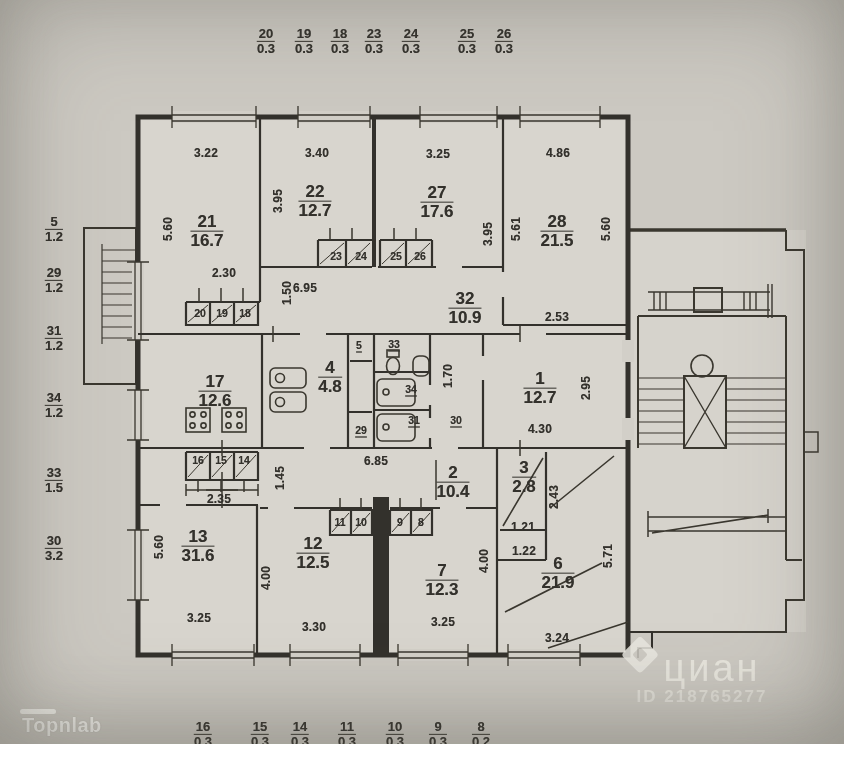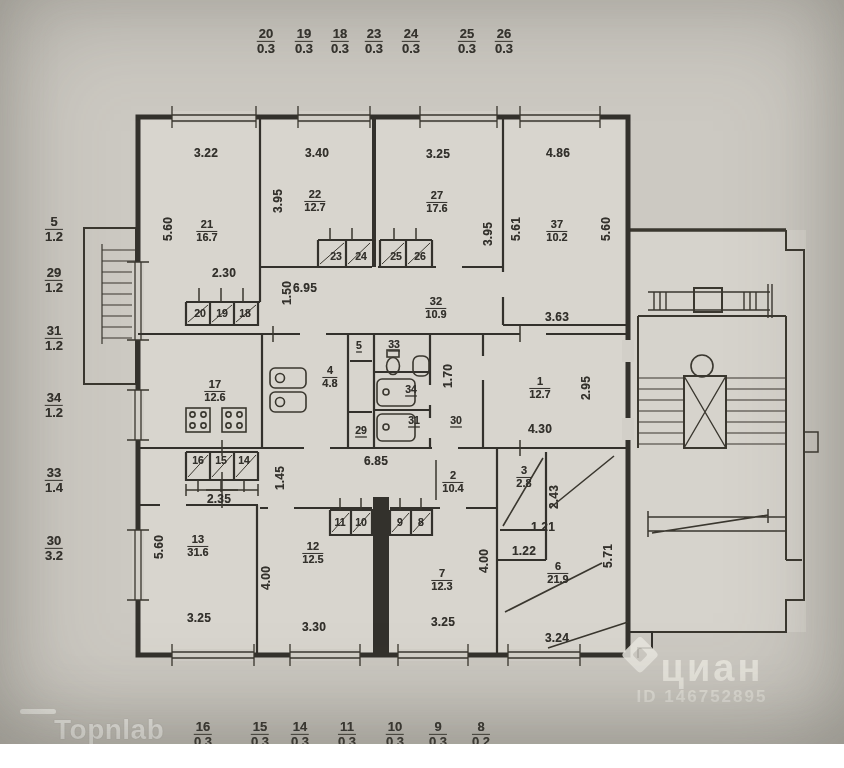--- a/index.html
+++ b/index.html
@@ -14,36 +14,36 @@
     box-shadow:inset 0 0 110px rgba(85,82,74,.38), inset 0 -30px 60px rgba(85,82,74,.18);
   }
   svg{position:absolute;left:0;top:0;}
   .lbl{
     position:absolute;transform:translate(-50%,-50%);
     color:#33312c;text-align:center;white-space:nowrap;line-height:1.05;
     text-shadow:0 0 .5px rgba(51,49,44,.55);
   }
   .frac{font-size:13px;font-weight:700;}
   .frac .num{display:block;border-bottom:1.5px solid #33312c;padding:0 2px;}
-  .room{font-size:11px;}
+  .room{font-size:17px;}
   .dim{font-size:12px;font-weight:700;letter-spacing:.2px;}
   .dim.v{transform:translate(-50%,-50%) rotate(-90deg);}
   .cl{font-size:10.5px;font-weight:700;}
   .cl.u{text-decoration:underline;text-underline-offset:1.5px;}
   .wm-brand{
-    font-size:38px;font-weight:700;letter-spacing:3px;
+    font-size:38px;font-weight:400;letter-spacing:3px;
     color:rgba(233,231,224,.92);text-shadow:none;
   }
   .wm-id{
     font-size:17px;font-weight:700;letter-spacing:2px;
     color:rgba(231,229,222,.78);text-shadow:none;
   }
   .logo-text{
-    position:absolute;left:22px;top:714px;font-size:28px;font-weight:600;
-    color:#f3f2ed;letter-spacing:.5px;text-shadow:0 0 1px rgba(120,118,110,.5);margin-left:32px;
+    position:absolute;left:22px;top:714px;font-size:20px;font-weight:600;
+    color:#f3f2ed;letter-spacing:.5px;text-shadow:0 0 1px rgba(120,118,110,.5);
   }
   .logo-bar{position:absolute;left:20px;top:709px;width:36px;height:5px;border-radius:2.5px;background:#f3f2ed;}
 </style>
 </head>
 <body>
 
 <div class="scene">
 
   <svg width="844" height="768" viewBox="0 0 844 768">
 
@@ -219,38 +219,38 @@
   <div class="lbl frac" style="left:340px;top:41px"><span class="num">18</span><span>0.3</span></div>
   <div class="lbl frac" style="left:374px;top:41px"><span class="num">23</span><span>0.3</span></div>
   <div class="lbl frac" style="left:411px;top:41px"><span class="num">24</span><span>0.3</span></div>
   <div class="lbl frac" style="left:467px;top:41px"><span class="num">25</span><span>0.3</span></div>
   <div class="lbl frac" style="left:504px;top:41px"><span class="num">26</span><span>0.3</span></div>
 
   <div class="lbl frac" style="left:54px;top:229px"><span class="num">5</span><span>1.2</span></div>
   <div class="lbl frac" style="left:54px;top:280px"><span class="num">29</span><span>1.2</span></div>
   <div class="lbl frac" style="left:54px;top:338px"><span class="num">31</span><span>1.2</span></div>
   <div class="lbl frac" style="left:54px;top:405px"><span class="num">34</span><span>1.2</span></div>
-  <div class="lbl frac" style="left:54px;top:480px"><span class="num">33</span><span>1.4</span></div>
+  <div class="lbl frac" style="left:54px;top:480px"><span class="num">33</span><span>1.5</span></div>
   <div class="lbl frac" style="left:54px;top:548px"><span class="num">30</span><span>3.2</span></div>
 
   <div class="lbl frac" style="left:203px;top:734px"><span class="num">16</span><span>0.3</span></div>
   <div class="lbl frac" style="left:260px;top:734px"><span class="num">15</span><span>0.3</span></div>
   <div class="lbl frac" style="left:300px;top:734px"><span class="num">14</span><span>0.3</span></div>
   <div class="lbl frac" style="left:347px;top:734px"><span class="num">11</span><span>0.3</span></div>
   <div class="lbl frac" style="left:395px;top:734px"><span class="num">10</span><span>0.3</span></div>
   <div class="lbl frac" style="left:438px;top:734px"><span class="num">9</span><span>0.3</span></div>
   <div class="lbl frac" style="left:481px;top:734px"><span class="num">8</span><span>0.2</span></div>
 
   <div class="lbl frac room" style="left:207px;top:231px"><span class="num">21</span><span>16.7</span></div>
   <div class="lbl frac room" style="left:315px;top:201px"><span class="num">22</span><span>12.7</span></div>
   <div class="lbl frac room" style="left:437px;top:202px"><span class="num">27</span><span>17.6</span></div>
-  <div class="lbl frac room" style="left:557px;top:231px"><span class="num">37</span><span>10.2</span></div>
+  <div class="lbl frac room" style="left:557px;top:231px"><span class="num">28</span><span>21.5</span></div>
   <div class="lbl frac room" style="left:215px;top:391px"><span class="num">17</span><span>12.6</span></div>
   <div class="lbl frac room" style="left:330px;top:377px"><span class="num">4</span><span>4.8</span></div>
-  <div class="lbl frac room" style="left:436px;top:308px"><span class="num">32</span><span>10.9</span></div>
+  <div class="lbl frac room" style="left:465px;top:308px"><span class="num">32</span><span>10.9</span></div>
   <div class="lbl frac room" style="left:540px;top:388px"><span class="num">1</span><span>12.7</span></div>
   <div class="lbl frac room" style="left:453px;top:482px"><span class="num">2</span><span>10.4</span></div>
   <div class="lbl frac room" style="left:524px;top:477px"><span class="num">3</span><span>2.8</span></div>
   <div class="lbl frac room" style="left:558px;top:573px"><span class="num">6</span><span>21.9</span></div>
   <div class="lbl frac room" style="left:198px;top:546px"><span class="num">13</span><span>31.6</span></div>
   <div class="lbl frac room" style="left:313px;top:553px"><span class="num">12</span><span>12.5</span></div>
   <div class="lbl frac room" style="left:442px;top:580px"><span class="num">7</span><span>12.3</span></div>
 
   <div class="lbl cl" style="left:336px;top:257px">23</div>
   <div class="lbl cl" style="left:361px;top:257px">24</div>
@@ -278,40 +278,40 @@
   <div class="lbl dim" style="left:438px;top:154px">3.25</div>
   <div class="lbl dim" style="left:558px;top:153px">4.86</div>
   <div class="lbl dim v" style="left:168px;top:229px">5.60</div>
   <div class="lbl dim v" style="left:278px;top:201px">3.95</div>
   <div class="lbl dim v" style="left:488px;top:234px">3.95</div>
   <div class="lbl dim v" style="left:516px;top:229px">5.61</div>
   <div class="lbl dim v" style="left:606px;top:229px">5.60</div>
   <div class="lbl dim" style="left:224px;top:273px">2.30</div>
   <div class="lbl dim v" style="left:287px;top:293px">1.50</div>
   <div class="lbl dim" style="left:305px;top:288px">6.95</div>
-  <div class="lbl dim" style="left:557px;top:317px">3.63</div>
+  <div class="lbl dim" style="left:557px;top:317px">2.53</div>
   <div class="lbl dim v" style="left:448px;top:376px">1.70</div>
   <div class="lbl dim v" style="left:586px;top:388px">2.95</div>
   <div class="lbl dim" style="left:540px;top:429px">4.30</div>
   <div class="lbl dim" style="left:376px;top:461px">6.85</div>
   <div class="lbl dim v" style="left:280px;top:478px">1.45</div>
   <div class="lbl dim" style="left:219px;top:499px">2.35</div>
   <div class="lbl dim v" style="left:554px;top:497px">2.43</div>
-  <div class="lbl dim" style="left:543px;top:527px">1.21</div>
+  <div class="lbl dim" style="left:523px;top:527px">1.21</div>
   <div class="lbl dim" style="left:524px;top:551px">1.22</div>
   <div class="lbl dim v" style="left:608px;top:556px">5.71</div>
   <div class="lbl dim" style="left:557px;top:638px">3.24</div>
   <div class="lbl dim v" style="left:159px;top:547px">5.60</div>
   <div class="lbl dim" style="left:199px;top:618px">3.25</div>
   <div class="lbl dim v" style="left:266px;top:578px">4.00</div>
   <div class="lbl dim" style="left:314px;top:627px">3.30</div>
   <div class="lbl dim v" style="left:484px;top:561px">4.00</div>
   <div class="lbl dim" style="left:443px;top:622px">3.25</div>
 
   <div class="lbl wm-brand" style="left:712px;top:669px">циан</div>
-  <div class="lbl wm-id" style="left:702px;top:697px">ID 146752895</div>
+  <div class="lbl wm-id" style="left:702px;top:697px">ID 218765277</div>
 
   <div>
     <div class="logo-bar"></div>
     <div class="logo-text">Topnlab</div>
   </div>
 
 </div>
 
 </body></html>

